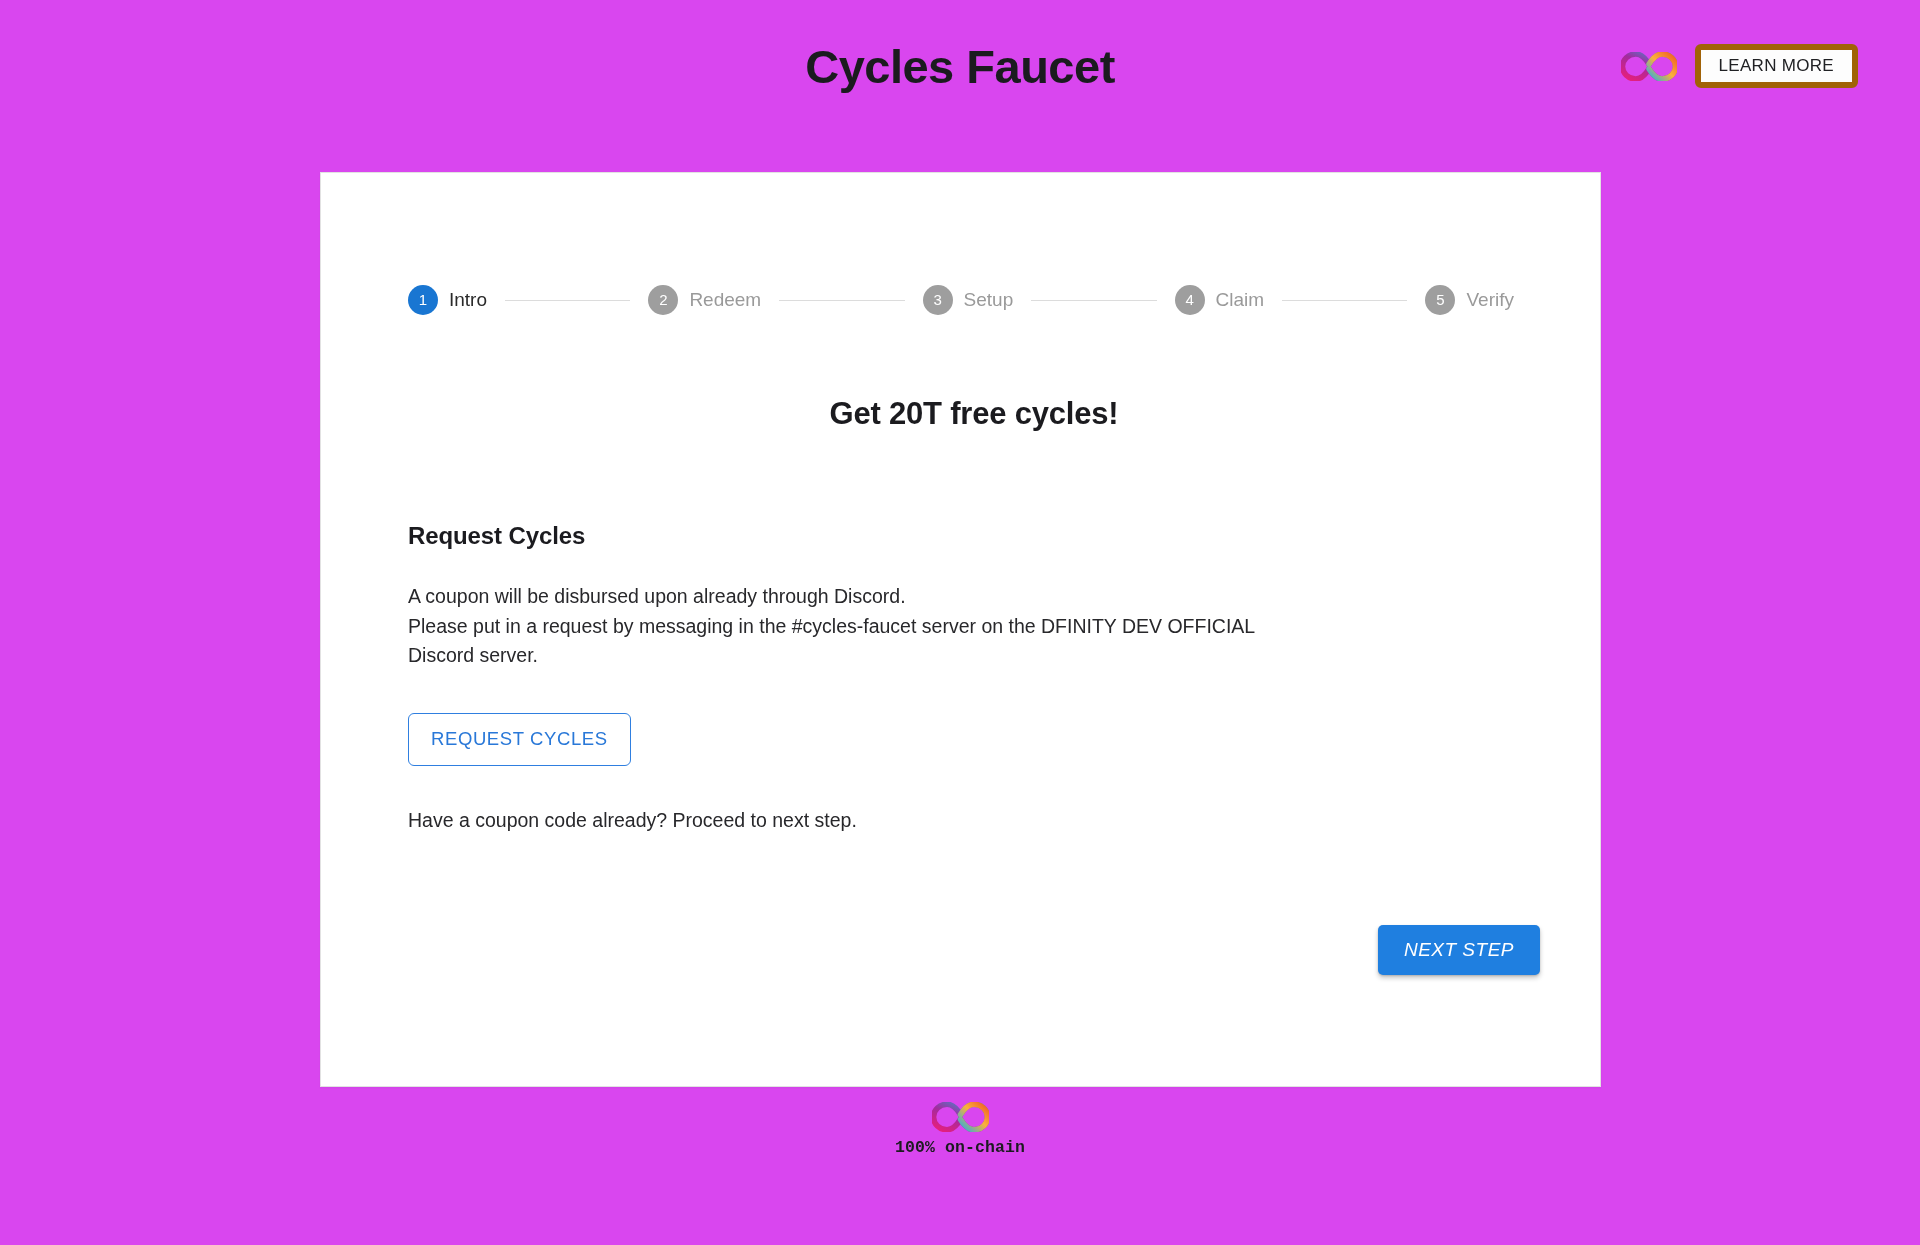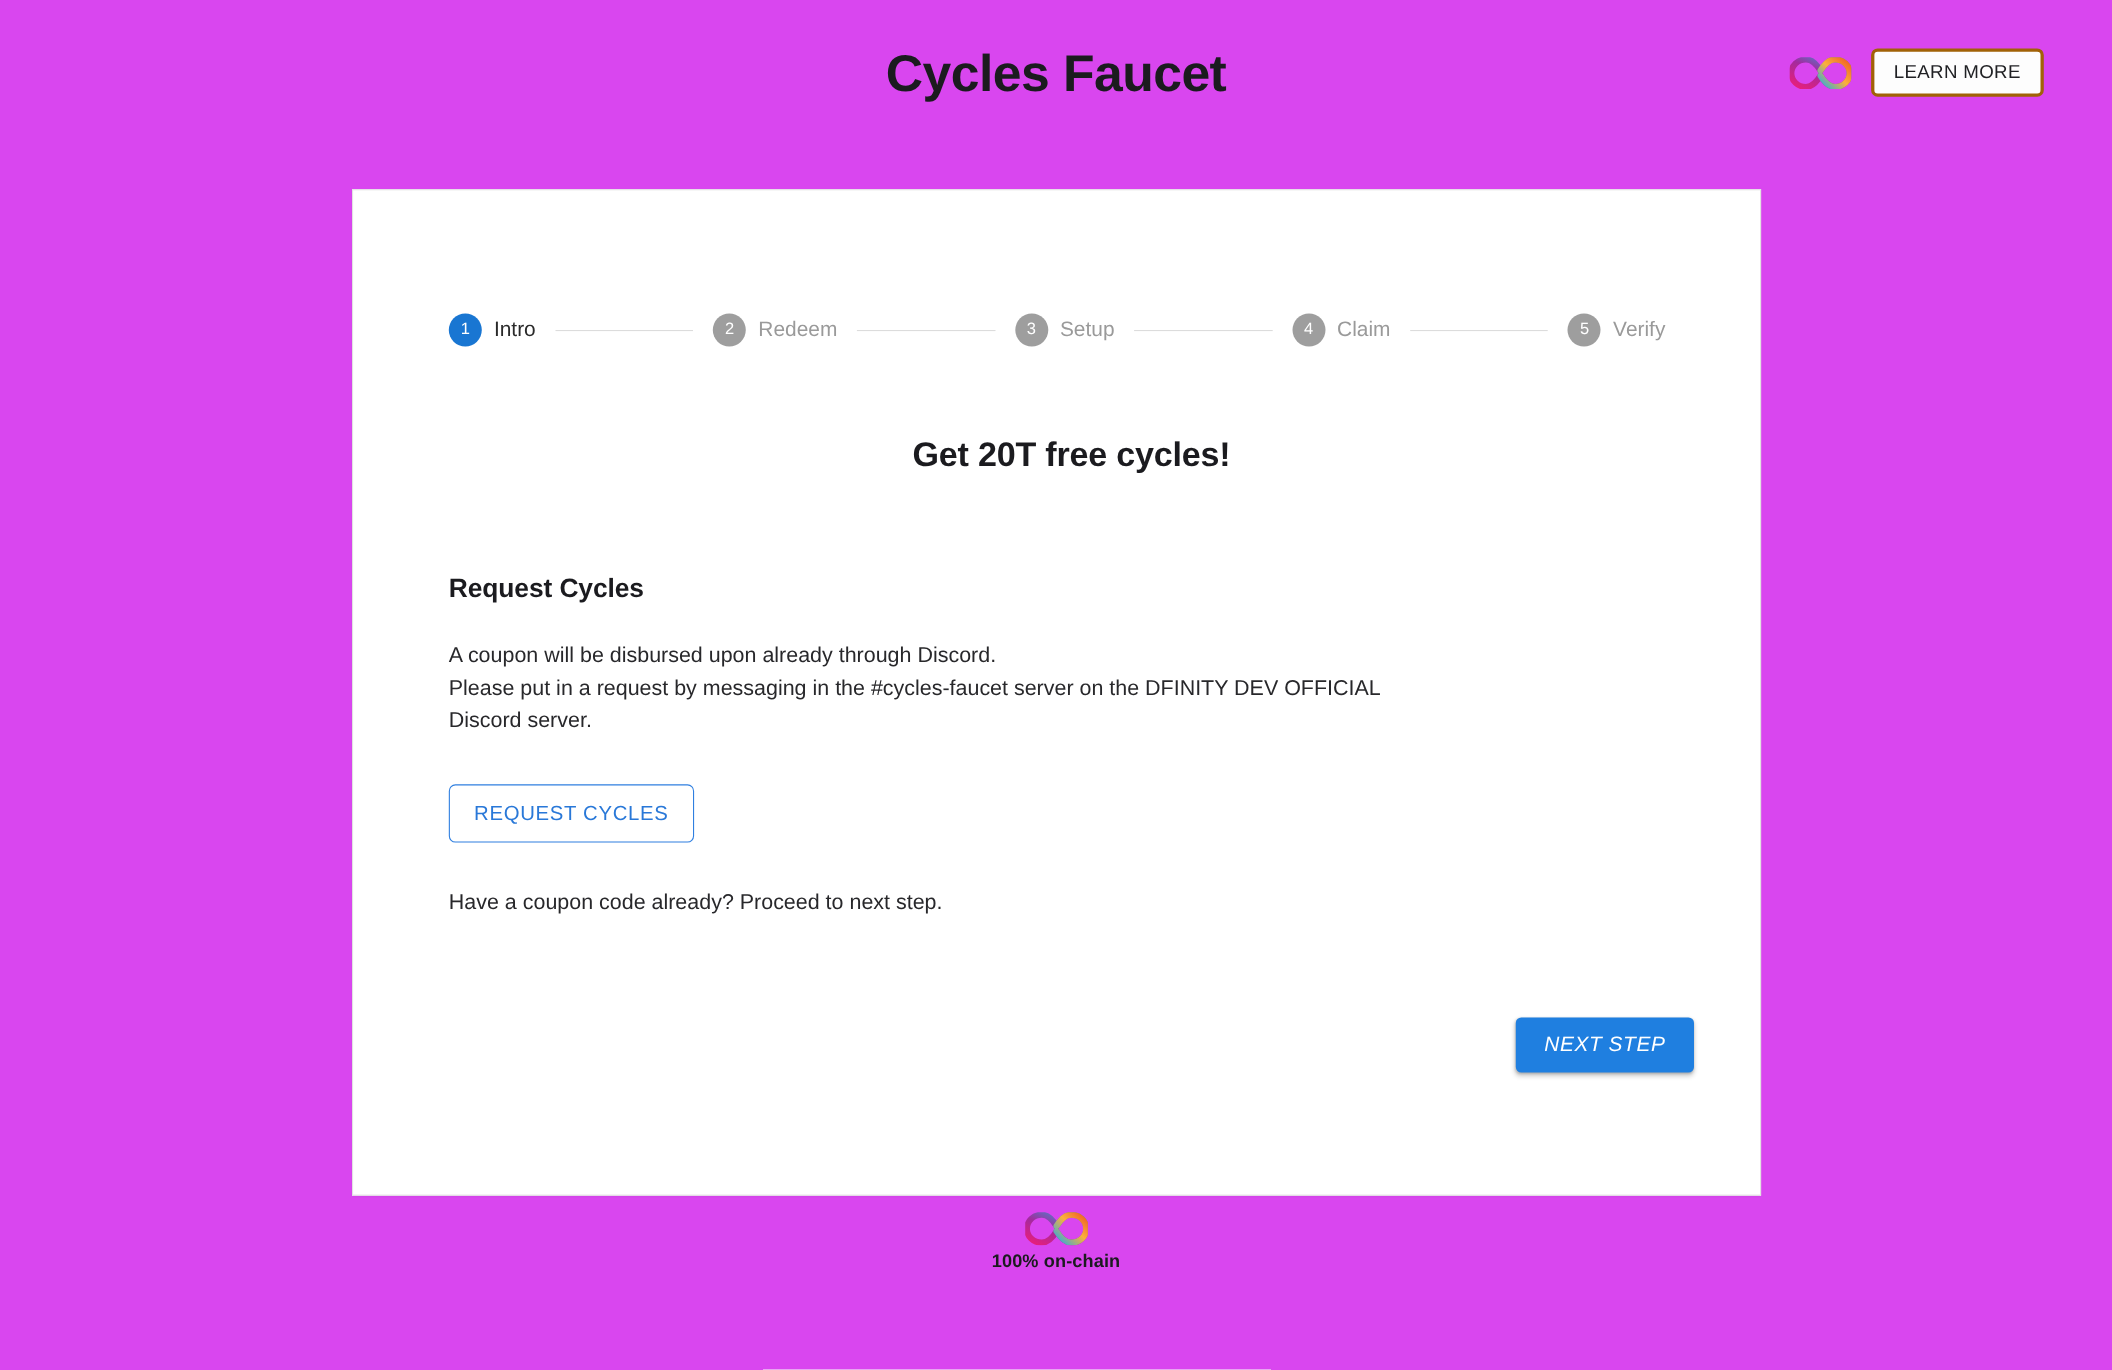--- a/index.html
+++ b/index.html
@@ -46,21 +46,21 @@
     display: flex;
     align-items: center;
     gap: 18px;
   }
   .learn-more-btn {
     display: inline-flex;
     align-items: center;
     justify-content: center;
     height: 44px;
     padding: 0 18px;
-    border: 3px solid #a16207;
+    border: 6px solid #a16207;
     border-radius: 6px;
     background: #fdfdfd;
     color: #202124;
     font-size: 17px;
     font-weight: 400;
     letter-spacing: 0.3px;
     cursor: pointer;
     font-family: "Liberation Sans", sans-serif;
     white-space: nowrap;
   }
@@ -208,20 +208,21 @@
     display: flex;
     flex-direction: column;
     align-items: center;
     gap: 6px;
   }
   .footer-text {
     font-size: 16.5px;
     font-weight: 700;
     color: #1b1b1f;
     letter-spacing: 0.1px;
+    font-family: Liberation Mono, monospace;
   }
 </style>
 </head>
 <body>
 
 <div class="page">
 
   <div class="header">
     <h1 class="app-title">Cycles Faucet</h1>
 

